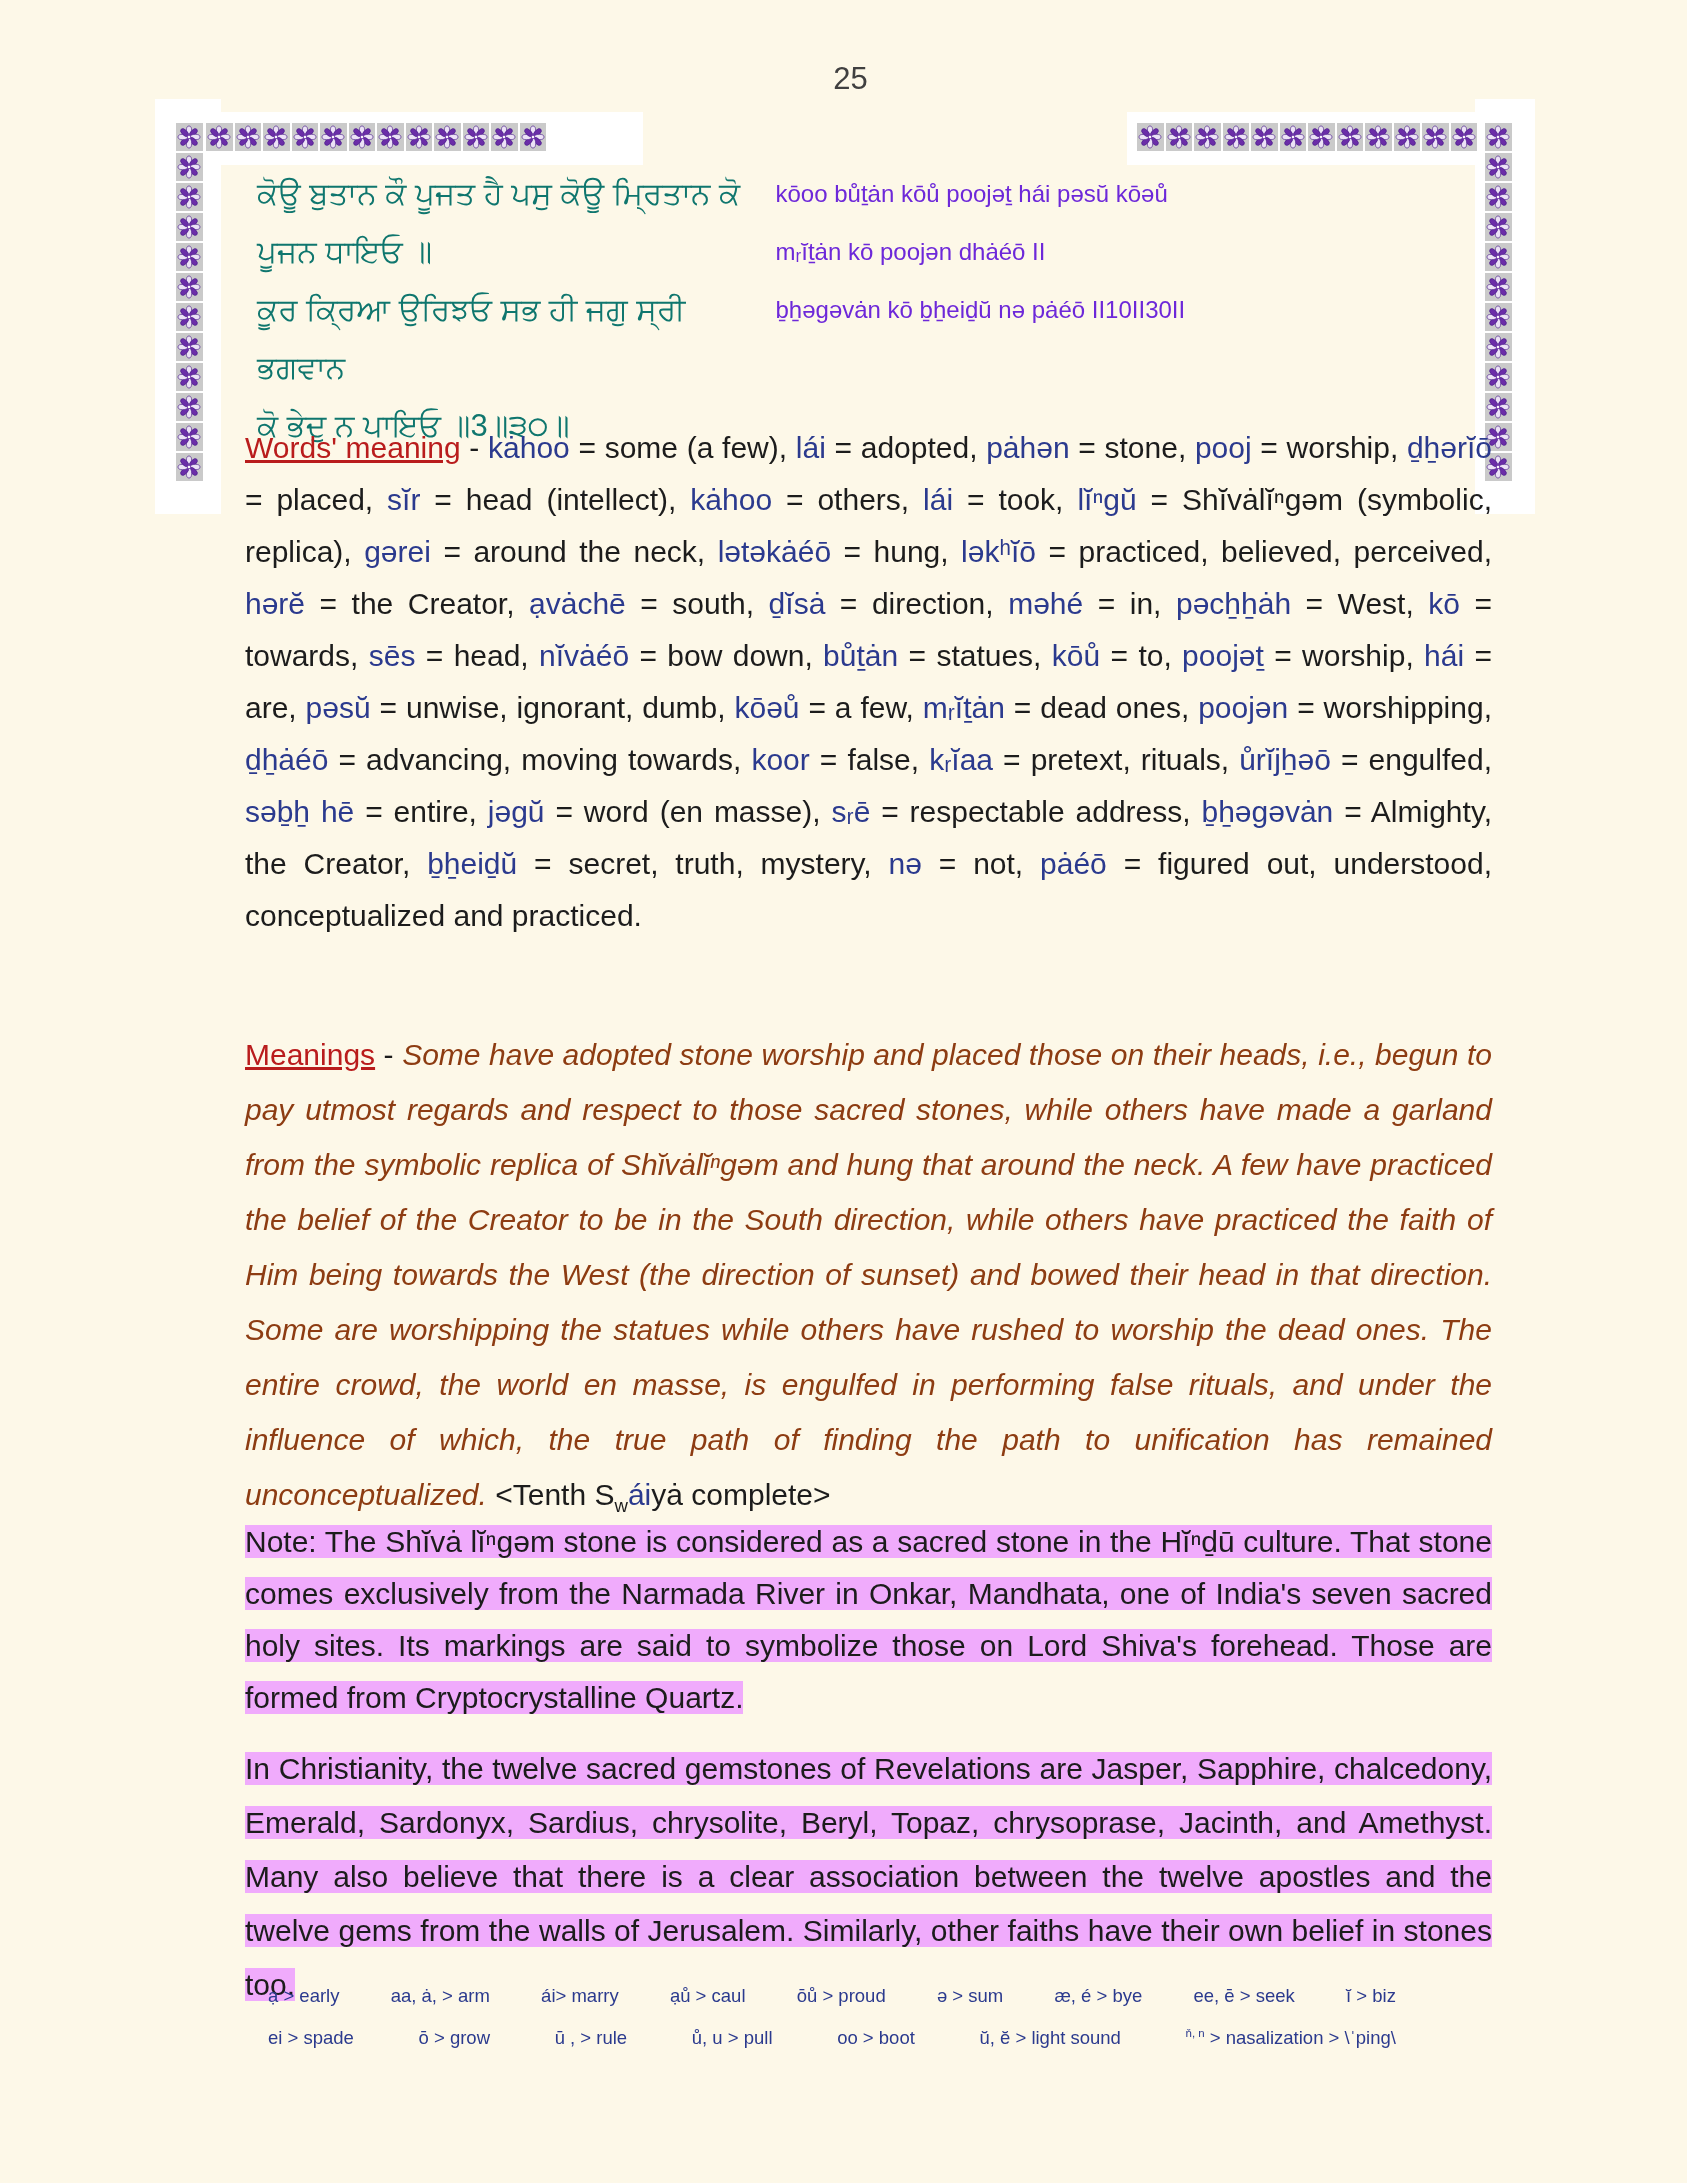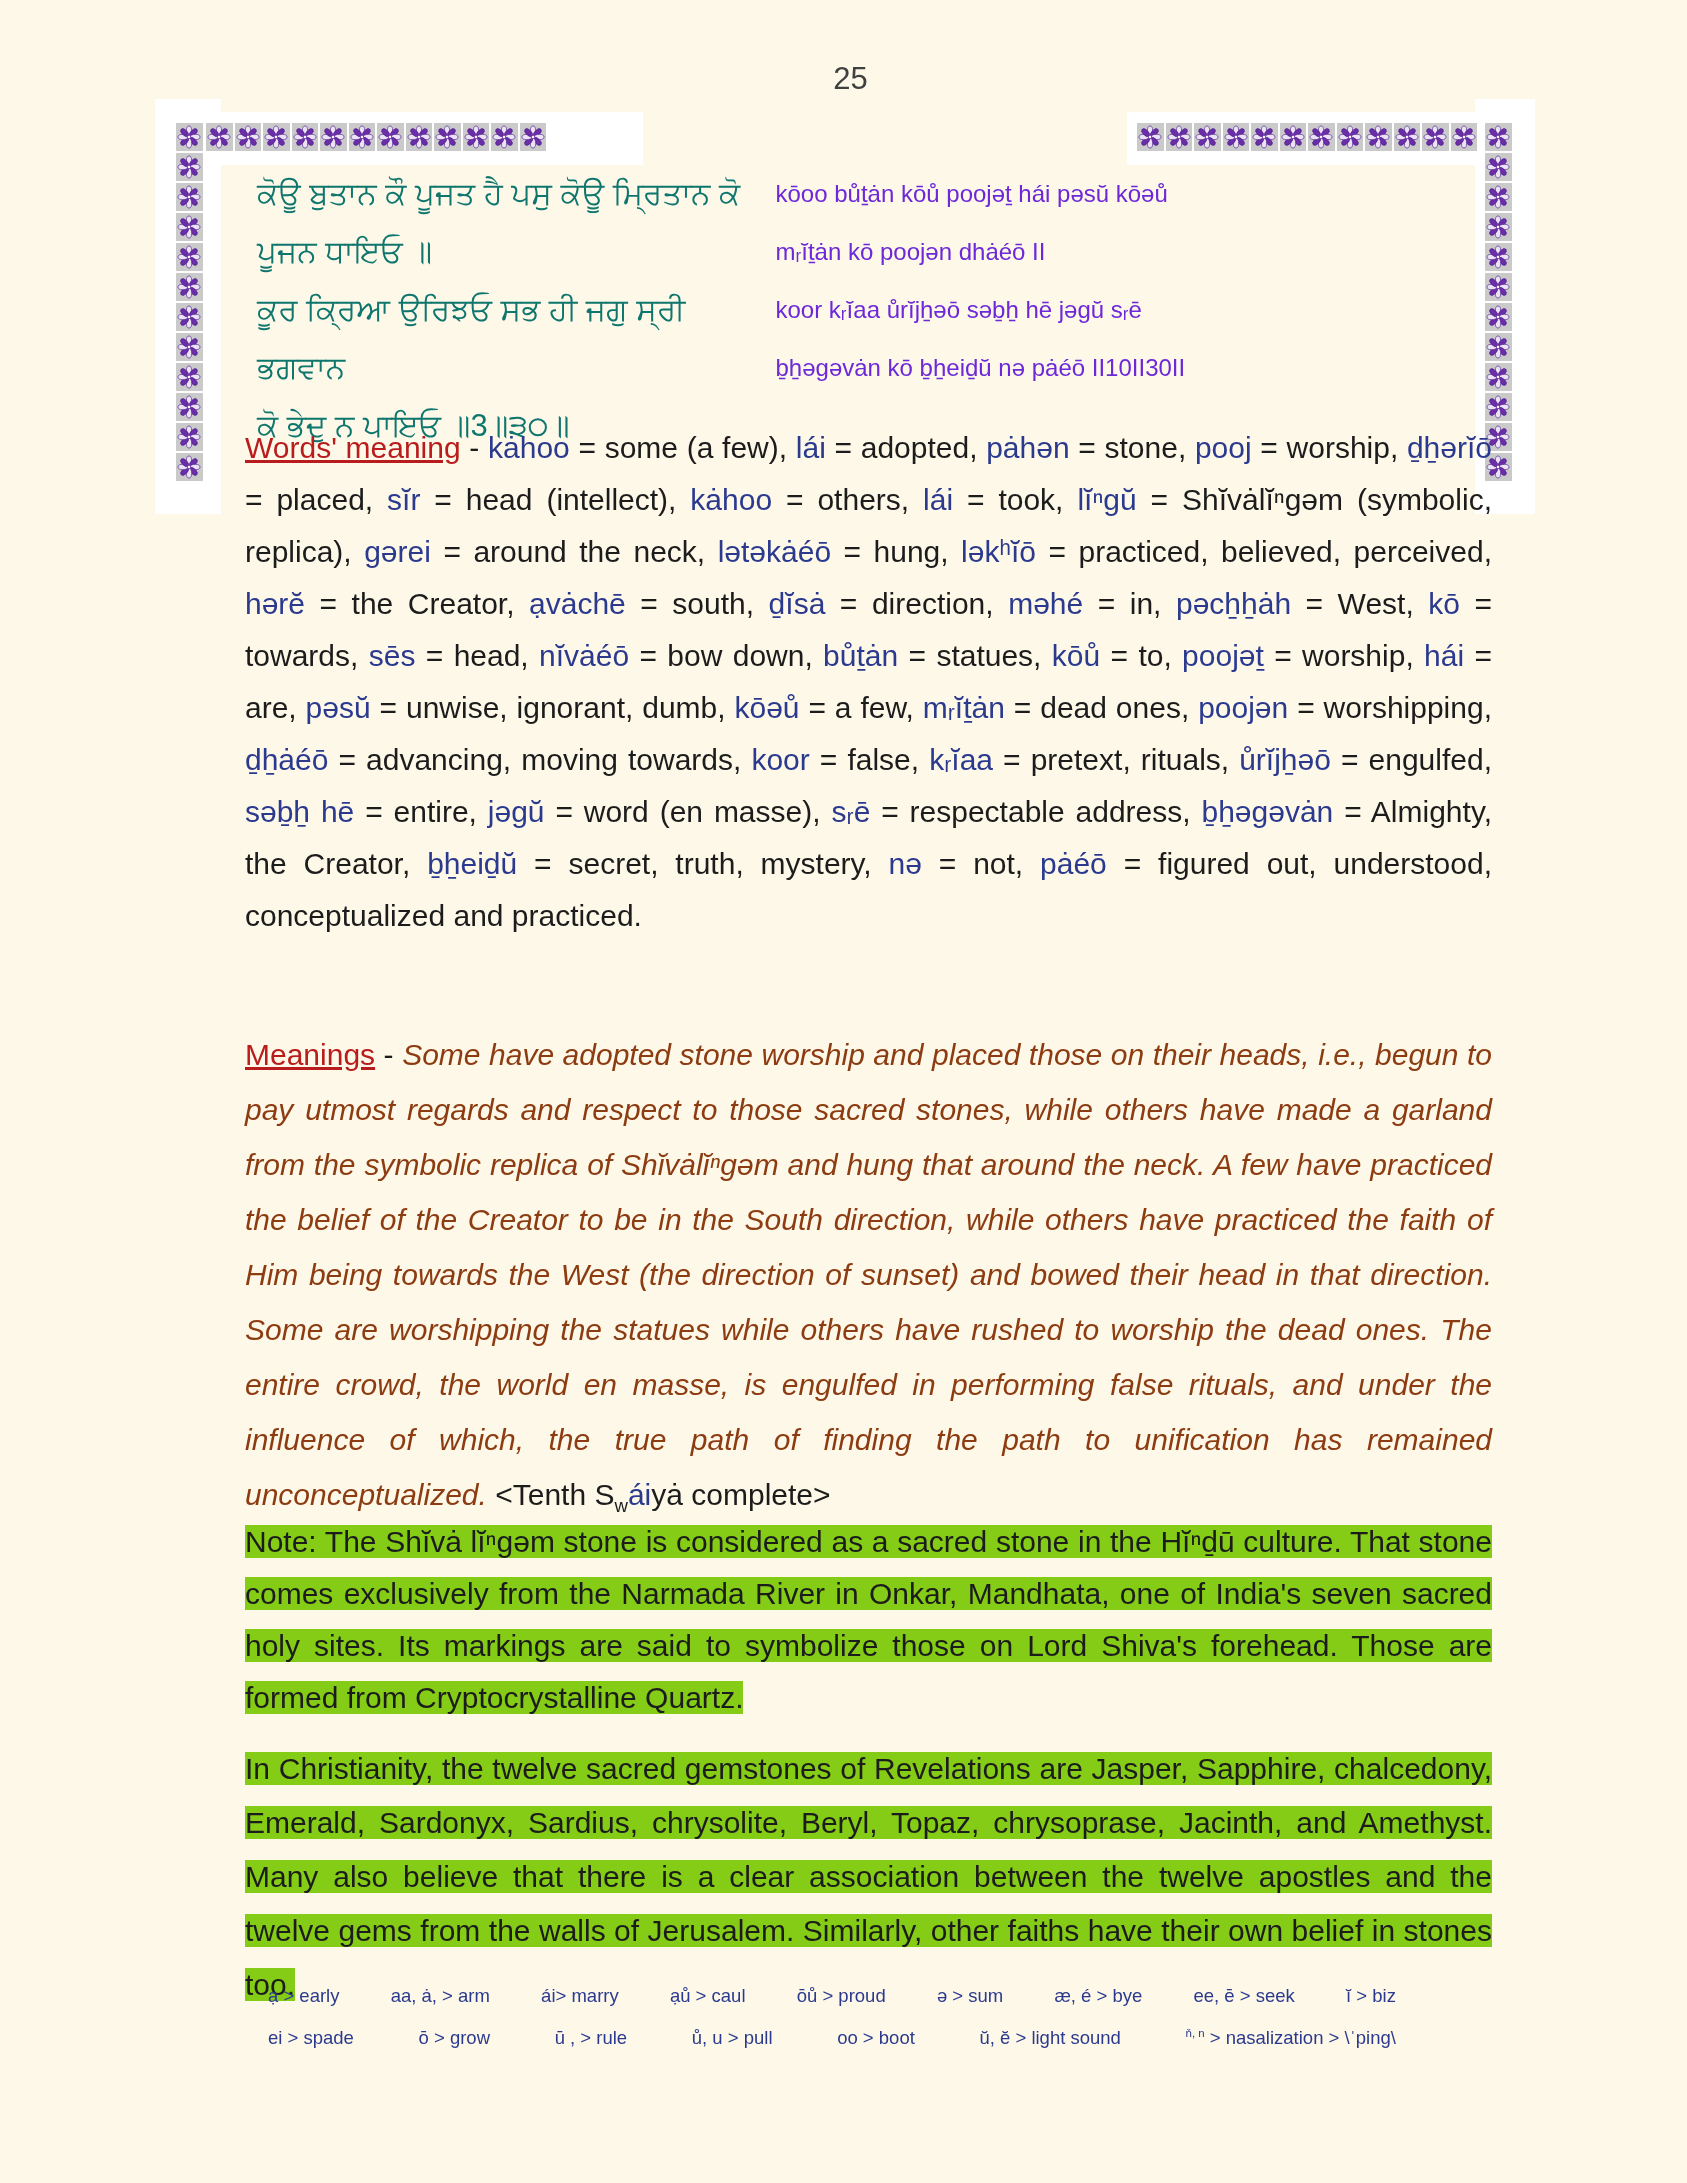--- a/index.html
+++ b/index.html
@@ -46,21 +46,21 @@
   #words{top:422px;}
   #meanings{top:1027px;line-height:55px;}
   #note{top:1516px;}
   #christ{top:1742px;line-height:54px;}
 
   .ulabel{text-decoration:underline;color:#b91c1c;}
   .seg{color:#1c1c1c;}
   .seg.b{color:#2b3a8e;}
   .seg.sub{vertical-align:sub;font-size:0.62em;}
   .brown{color:#8d3c12;font-style:italic;}
-  .hl{background:#84cc16;box-decoration-break:clone;-webkit-box-decoration-break:clone;}
+  .hl{background:#f0abfc;box-decoration-break:clone;-webkit-box-decoration-break:clone;}
 
   #footer{position:absolute;left:268px;top:1985px;width:1128px;
     color:#2b3a8e;font-size:18.5px;}
   .frow{display:flex;justify-content:space-between;margin-bottom:20px;gap:48px;}
   .fitem{white-space:nowrap;}
   .fsup{vertical-align:super;font-size:0.62em;}
 </style>
 </head>
 <body>
 
@@ -709,21 +709,20 @@
   <div class="verse">
     <div class="col-g">
       <div>ਕੋਊ ਬੁਤਾਨ ਕੌ ਪੂਜਤ ਹੈ ਪਸੁ  ਕੋਊ ਮ੍ਰਿਤਾਨ ਕੋ</div>
       <div>ਪੂਜਨ ਧਾਇਓ ॥</div>
       <div>ਕੂਰ ਕ੍ਰਿਆ ਉਰਿਝਓ ਸਭ ਹੀ ਜਗੁ ਸ੍ਰੀ ਭਗਵਾਨ</div>
       <div>ਕੋ ਭੇਦੁ ਨ ਪਾਇਓ ॥3॥੩੦॥</div>
     </div>
     <div class="col-t">
       <div>kōoo bůṯȧn  kōů poojəṯ  hái  pəsŭ  kōəů</div>
       <div>mᵣĭṯȧn kō poojən dhȧéō II</div>
-      <div>koor  kᵣĭaa    ůrĭjẖəō  səḇẖ  hē  jəgŭ  sᵣē</div>
       <div>ḇẖəgəvȧn kō ḇẖeiḏŭ nə pȧéō II10II30II</div>
     </div>
   </div>
 
   <p class="blk" id="words"><span class="ulabel">Words' meaning</span><span> - </span><span><span class="seg b">kȧhoo</span><span class="seg"> = some (a few), </span><span class="seg b">lái</span><span class="seg"> = adopted, </span><span class="seg b">pȧhən</span><span class="seg"> = stone, </span><span class="seg b">pooj</span><span class="seg"> = worship, </span><span class="seg b">ḏẖərĭō</span><span class="seg"> = placed, </span><span class="seg b">sĭr</span><span class="seg"> = head (intellect), </span><span class="seg b">kȧhoo</span><span class="seg"> = others, </span><span class="seg b">lái</span><span class="seg"> = took, </span><span class="seg b">lĭⁿgŭ</span><span class="seg"> = Shĭvȧlĭⁿgəm (symbolic, replica), </span><span class="seg b">gərei</span><span class="seg"> = around the neck, </span><span class="seg b">lətəkȧéō</span><span class="seg"> = hung, </span><span class="seg b">ləkʰĭō</span><span class="seg"> = practiced, believed, perceived, </span><span class="seg b">hərĕ</span><span class="seg"> = the Creator, </span><span class="seg b">ạvȧchē</span><span class="seg"> = south, </span><span class="seg b">ḏĭsȧ</span><span class="seg"> = direction, </span><span class="seg b">məhé</span><span class="seg"> = in, </span><span class="seg b">pəcẖẖȧh</span><span class="seg"> = West, </span><span class="seg b">kō</span><span class="seg"> = towards, </span><span class="seg b">sēs</span><span class="seg"> = head, </span><span class="seg b">nĭvȧéō</span><span class="seg"> = bow down, </span><span class="seg b">bůṯȧn</span><span class="seg"> = statues, </span><span class="seg b">kōů</span><span class="seg"> = to, </span><span class="seg b">poojəṯ</span><span class="seg">  =  worship, </span><span class="seg b">hái</span><span class="seg">  = are, </span><span class="seg b">pəsŭ</span><span class="seg"> = unwise, ignorant, dumb, </span><span class="seg b">kōəů</span><span class="seg"> = a few, </span><span class="seg b">mᵣĭṯȧn</span><span class="seg"> = dead ones, </span><span class="seg b">poojən</span><span class="seg"> = worshipping, </span><span class="seg b">ḏẖȧéō</span><span class="seg"> = advancing, moving towards, </span><span class="seg b">koor</span><span class="seg"> = false, </span><span class="seg b">kᵣĭaa</span><span class="seg"> = pretext, rituals, </span><span class="seg b">ůrĭjẖəō</span><span class="seg"> = engulfed, </span><span class="seg b">səḇẖ hē</span><span class="seg"> = entire, </span><span class="seg b">jəgŭ</span><span class="seg"> = word (en masse), </span><span class="seg b">sᵣē</span><span class="seg"> = respectable address, </span><span class="seg b">ḇẖəgəvȧn</span><span class="seg"> = Almighty, the Creator, </span><span class="seg b">ḇẖeiḏŭ</span><span class="seg"> = secret, truth, mystery, </span><span class="seg b">nə</span><span class="seg"> = not, </span><span class="seg b">pȧéō</span><span class="seg"> = figured out, understood, conceptualized and practiced.</span></span></p>
 
   <p class="blk" id="meanings"><span class="ulabel">Meanings</span><span> - </span><span class="brown">Some have adopted stone worship and placed those on their heads, i.e., begun to pay utmost regards and respect to those sacred stones, while others have made a garland from the symbolic replica of Shĭvȧlĭⁿgəm and hung that around the neck. A few have practiced the belief of the Creator to be in the South direction, while others have practiced the faith of Him being towards the West (the direction of sunset) and bowed their head in that direction. Some are worshipping the statues while others have rushed to worship the dead ones. The entire crowd, the world en masse, is engulfed in performing false rituals, and under the influence of which, the true path of finding the path to unification has remained unconceptualized.</span><span><span class="seg"> &lt;Tenth S</span><span class="seg sub">w</span><span class="seg b">ái</span><span class="seg">yȧ complete&gt;</span></span></p>
 
   <p class="blk" id="note"><span class="hl">Note: The Shĭvȧ lĭⁿgəm stone is considered as a sacred stone in the Hĭⁿḏū culture. That stone comes exclusively from the Narmada River in Onkar, Mandhata, one of India's seven sacred holy sites. Its markings are said to symbolize those on Lord Shiva's forehead. Those are formed from Cryptocrystalline Quartz.</span></p>
 

